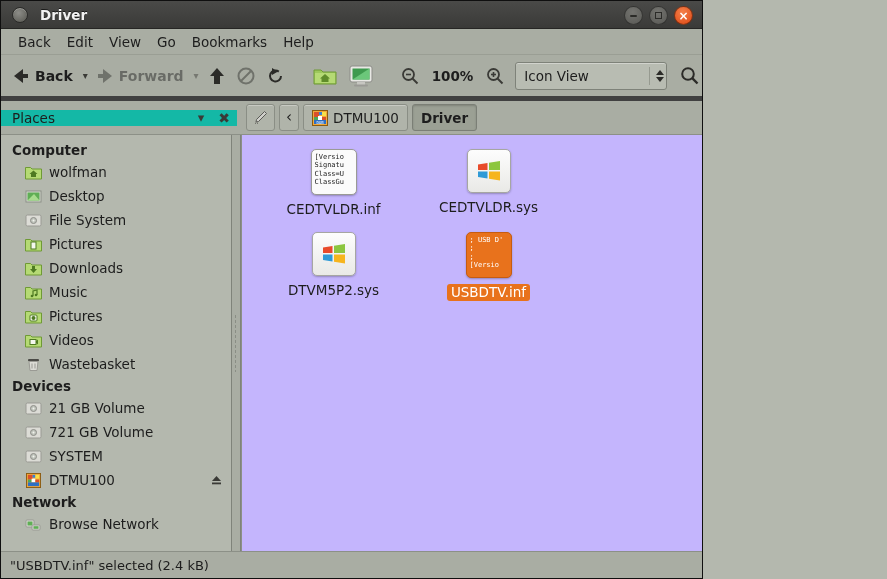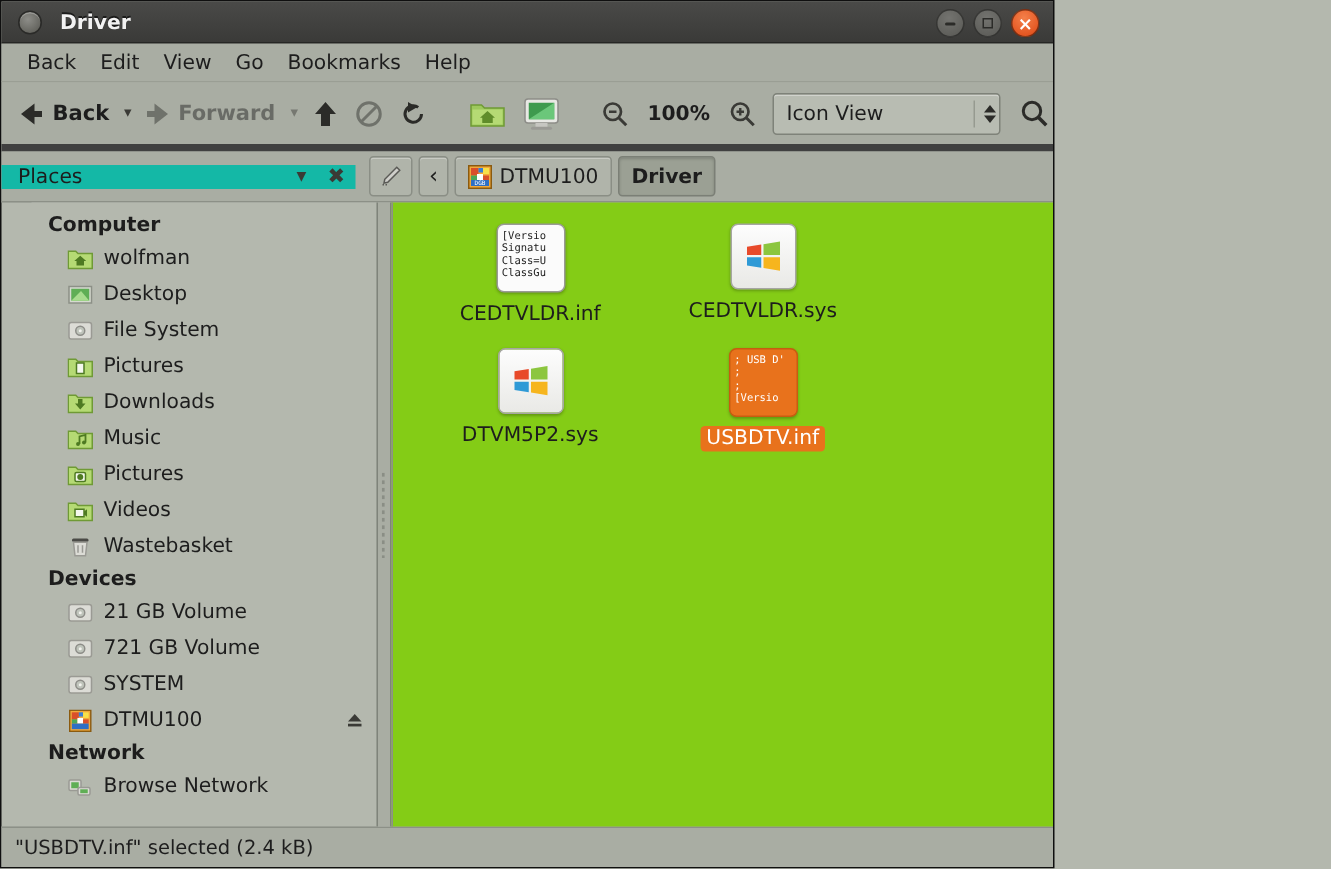--- a/index.html
+++ b/index.html
@@ -69,34 +69,34 @@
   .places-head .hbtn{padding:0 7px;font-size:13px;color:#3a3a36;cursor:default;}
   .pathbar{flex:1;display:flex;align-items:center;gap:4px;padding-left:9px;}
   .pbtn{height:25px;background:#b0b4aa;border:1px solid #8a8e85;border-radius:3px;
         display:flex;align-items:center;padding:0 8px;gap:5px;font-size:13.5px;
         box-shadow:inset 0 1px 0 rgba(255,255,255,.3);cursor:default;}
   .pbtn.sq{padding:0 6px;}
   .pbtn.active{background:#9ba094;border-color:#7b7f76;font-weight:bold;
                box-shadow:inset 0 1px 2px rgba(0,0,0,.18);}
 
   
-  .body{flex:1;display:flex;min-height:0;margin-left:20px;}
+  .body{flex:1;display:flex;min-height:0;}
   .sidebar{width:230px;flex:0 0 230px;background:#b4b8ae;overflow:hidden;padding-top:5px;
            box-sizing:border-box;}
   .sb-head{font-weight:bold;font-size:13.5px;padding:2px 0 2px 11px;}
   .sb-item{display:flex;align-items:center;height:24px;padding-left:24px;padding-right:8px;
            gap:7px;font-size:13.5px;cursor:default;}
   .sb-item .eject{margin-left:auto;font-size:10px;color:#3a3a36;}
   .splitter{width:8px;flex:0 0 8px;background:#a9ada3;position:relative;
             border-left:1px solid #7f837a;border-right:1px solid #7f837a;cursor:col-resize;}
   .grip{position:absolute;left:2px;top:50%;transform:translateY(-50%);
         width:3px;height:58px;
         background-image:radial-gradient(#8a8e85 40%,transparent 41%);
         background-size:3px 5px;}
-  .fileview{flex:1;background:#84cc16;border-left:1px solid #8c9087;position:relative;
+  .fileview{flex:1;background:#c4b5fd;border-left:1px solid #8c9087;position:relative;
             overflow:hidden;}
   .grid{display:flex;flex-wrap:wrap;padding:14px 0 0 14px;}
   .fitem{width:155px;display:flex;flex-direction:column;align-items:center;gap:6px;
          margin-bottom:14px;cursor:default;}
   .ficon{width:44px;height:44px;border-radius:5px;display:flex;align-items:center;
          justify-content:center;position:relative;}
   .ficon.textdoc{background:#fbfbfb;border:1px solid #9a9a96;
                  box-shadow:0 1px 2px rgba(0,0,0,.25);
                  align-items:flex-start;justify-content:flex-start;overflow:hidden;}
   .ficon.textdoc.sel{background:#e8721c;border-color:#c75c10;}

